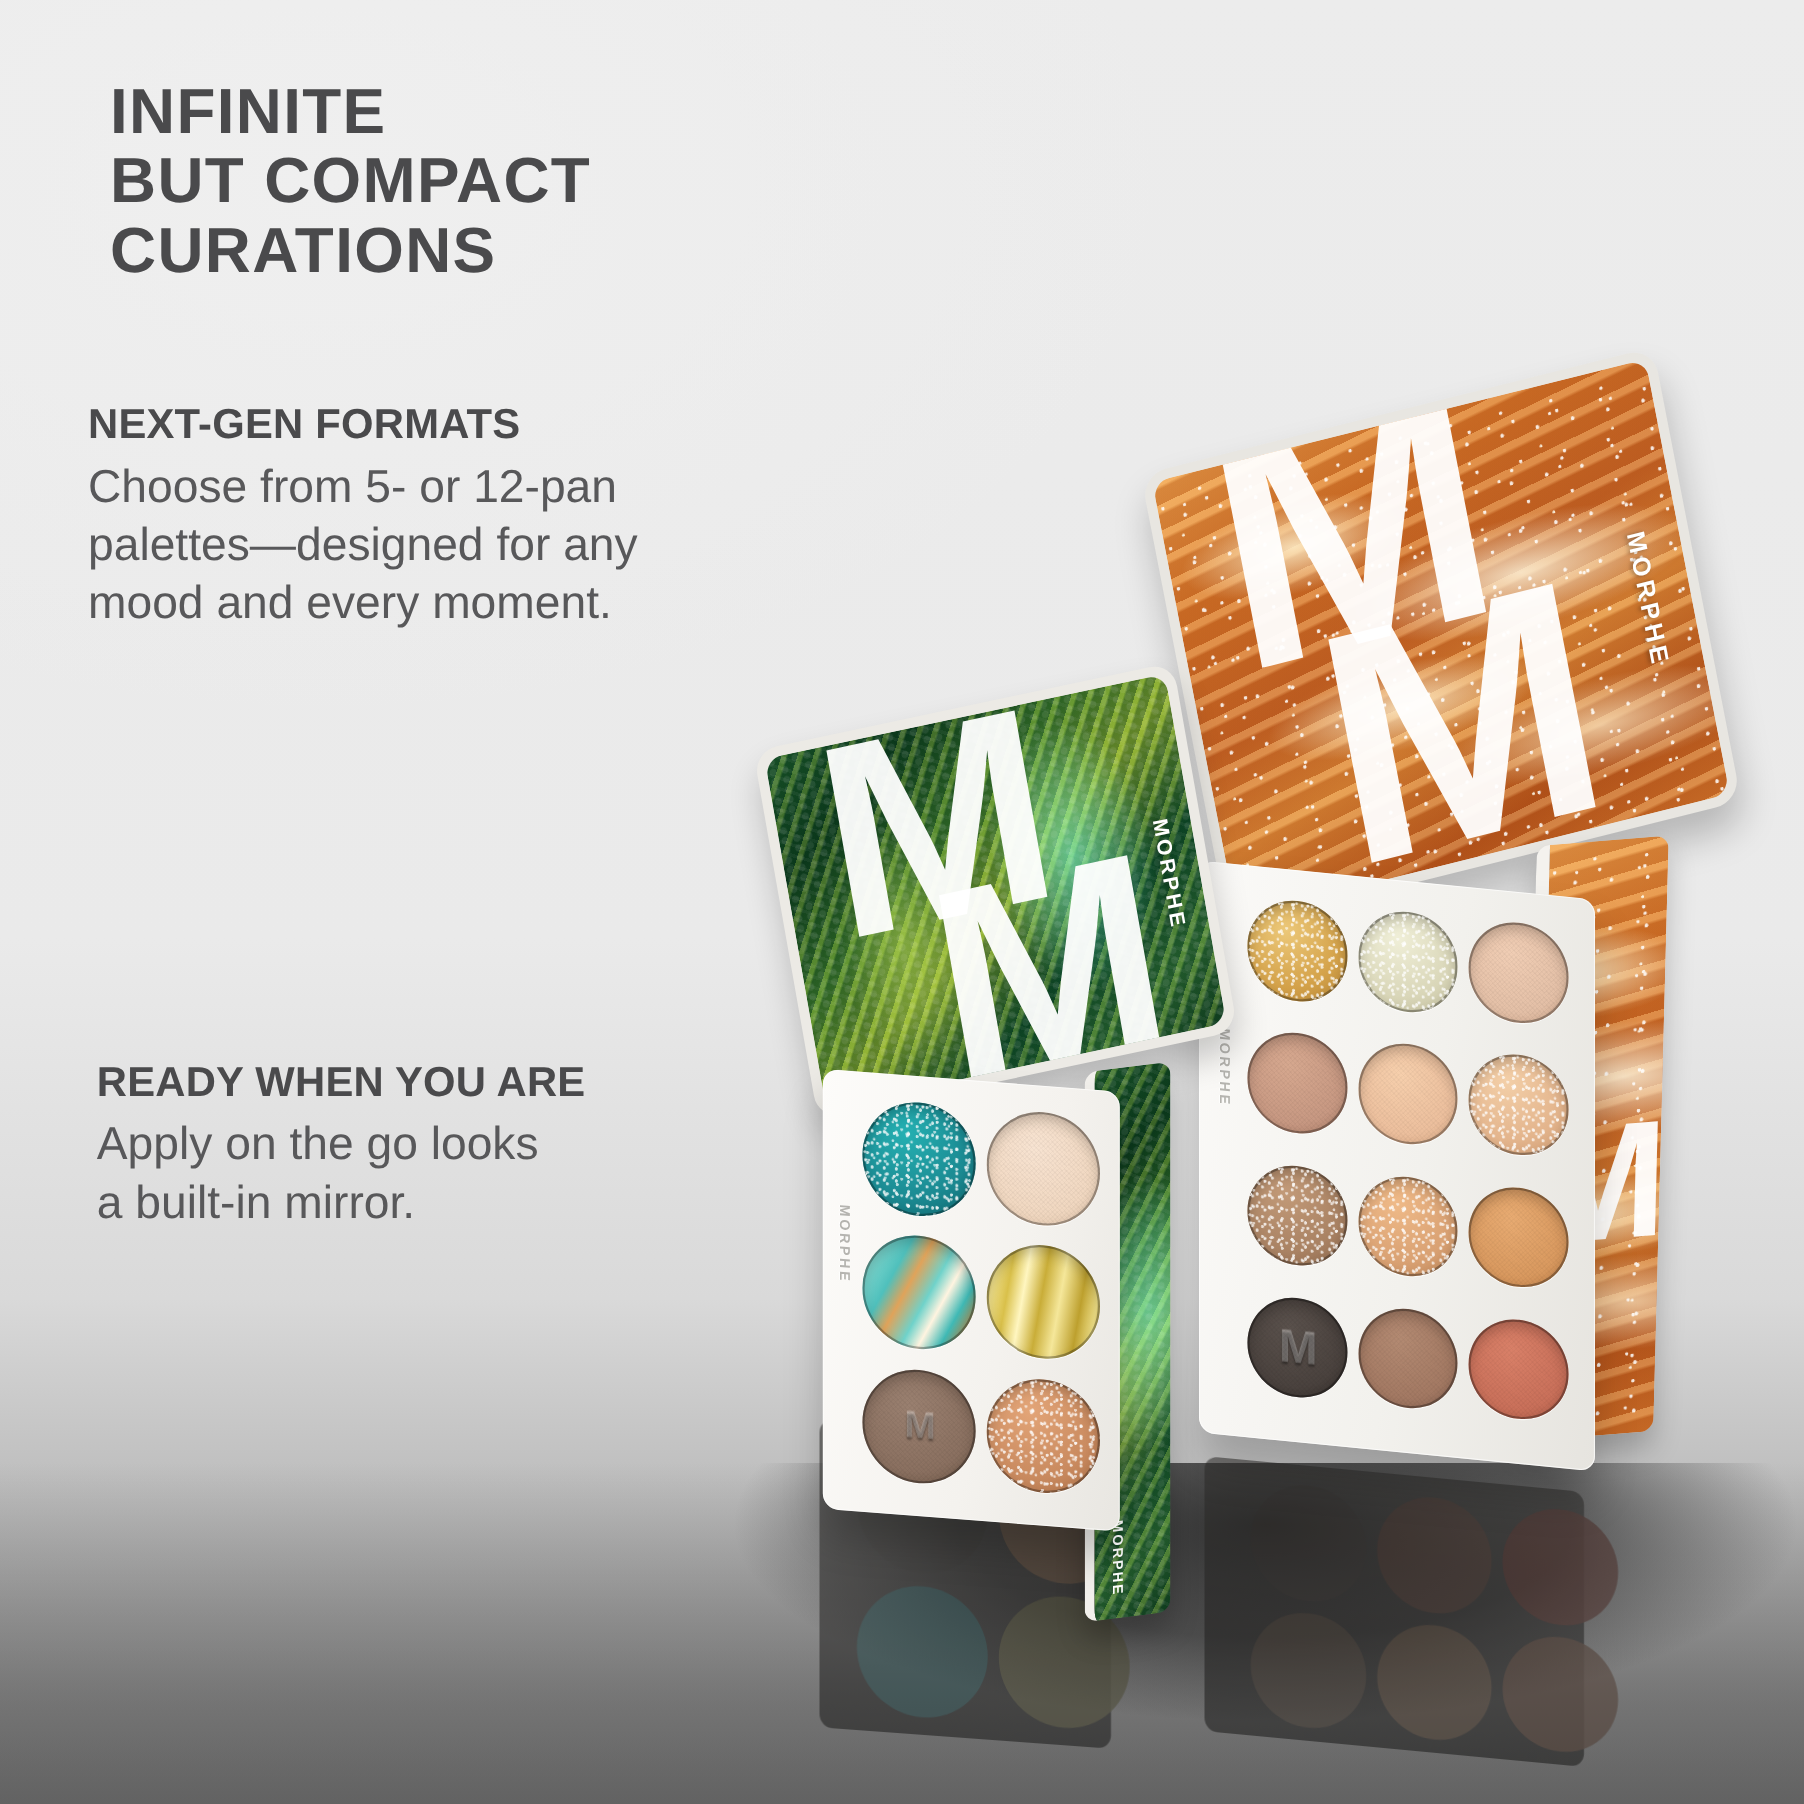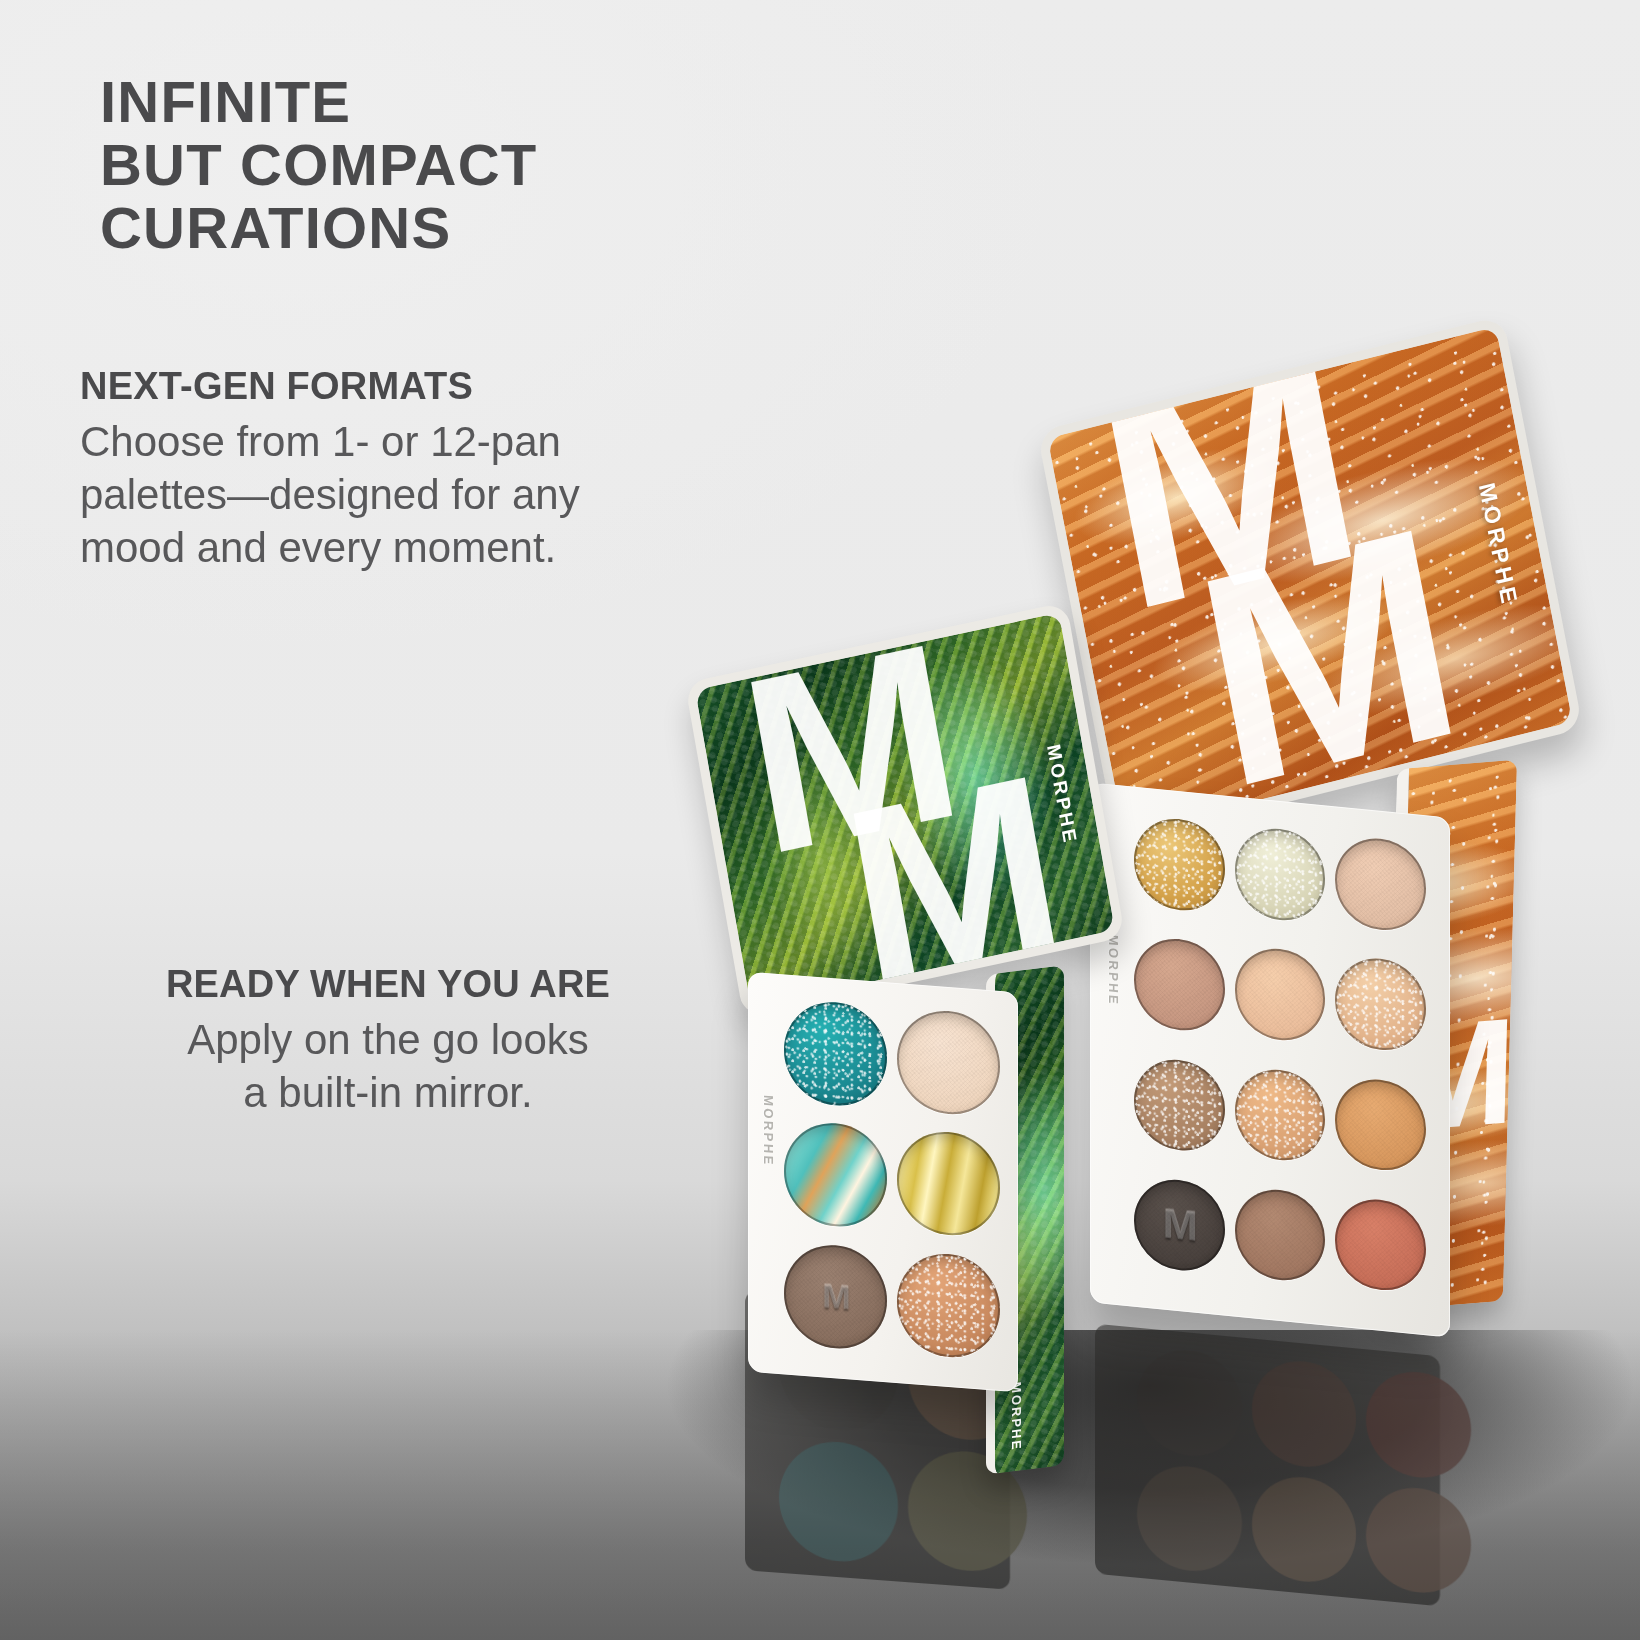--- a/index.html
+++ b/index.html
@@ -39,21 +39,21 @@
   .block { margin-top:0; }
   .block-title {
     color:#4a4a4c; font-weight:bold; font-size:38px; letter-spacing:.2px;
     text-transform:uppercase; margin-bottom:8px;
   }
   .block-body {
     color:#58585a; font-size:42px; line-height:1.26; white-space:pre-line; font-weight:400;
   }
   #b1 { position:absolute; left:80px; top:365px; width:700px; }
   #b2 { position:absolute; left:80px; top:662px; width:620px; }
-  #b3 { position:absolute; left:68px; top:963px; width:640px;text-align:center; }
+  #b3 { position:absolute; left:88px; top:963px; width:640px; }
 
   
   .product-area { position:absolute; left:690px; top:370px; width:950px; height:1010px; }
 
   
   .case { position:absolute; background:#f3f2ef; border-radius:26px; }
 
   
   #pal12 {
     left:400px; top:430px; width:360px; height:520px;
@@ -203,21 +203,21 @@
 <div id="stage">
 
   <div class="copy">
     <div class="headline">INFINITE
 BUT COMPACT
 CURATIONS</div>
   </div>
 
   <div id="b1" class="block">
     <div class="block-title">NEXT-GEN FORMATS</div>
-    <div class="block-body">Choose from 1- or 12-pan
+    <div class="block-body">Choose from 5- or 12-pan
 palettes—designed for any
 mood and every moment.</div>
   </div>
 
   <div id="b2" class="block">
   </div>
 
   <div id="b3" class="block">
     <div class="block-title">READY WHEN YOU ARE</div>
     <div class="block-body">Apply on the go looks

